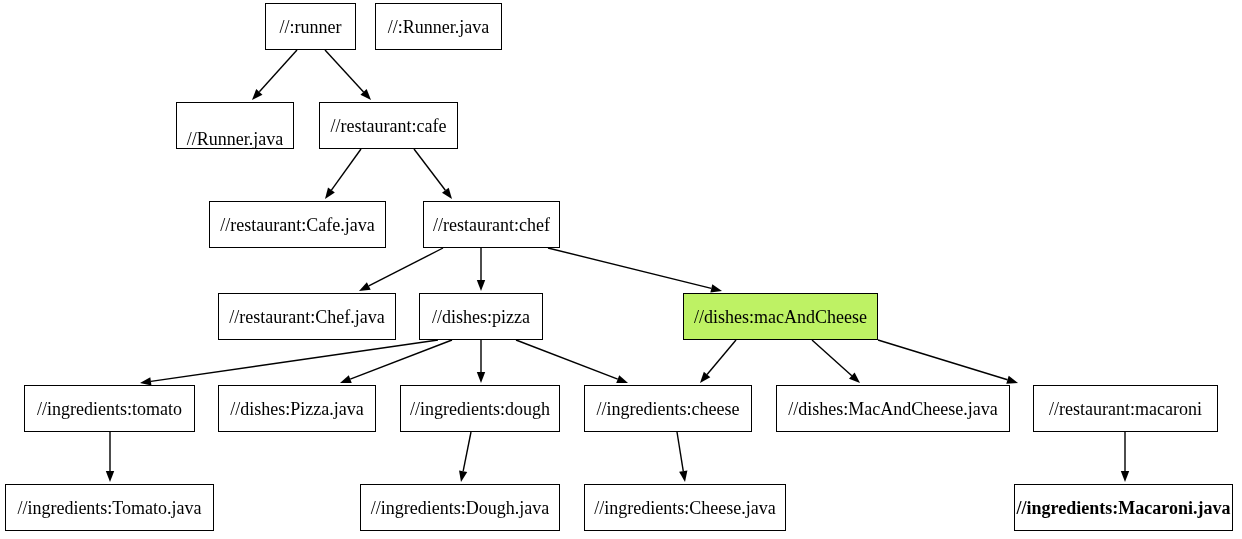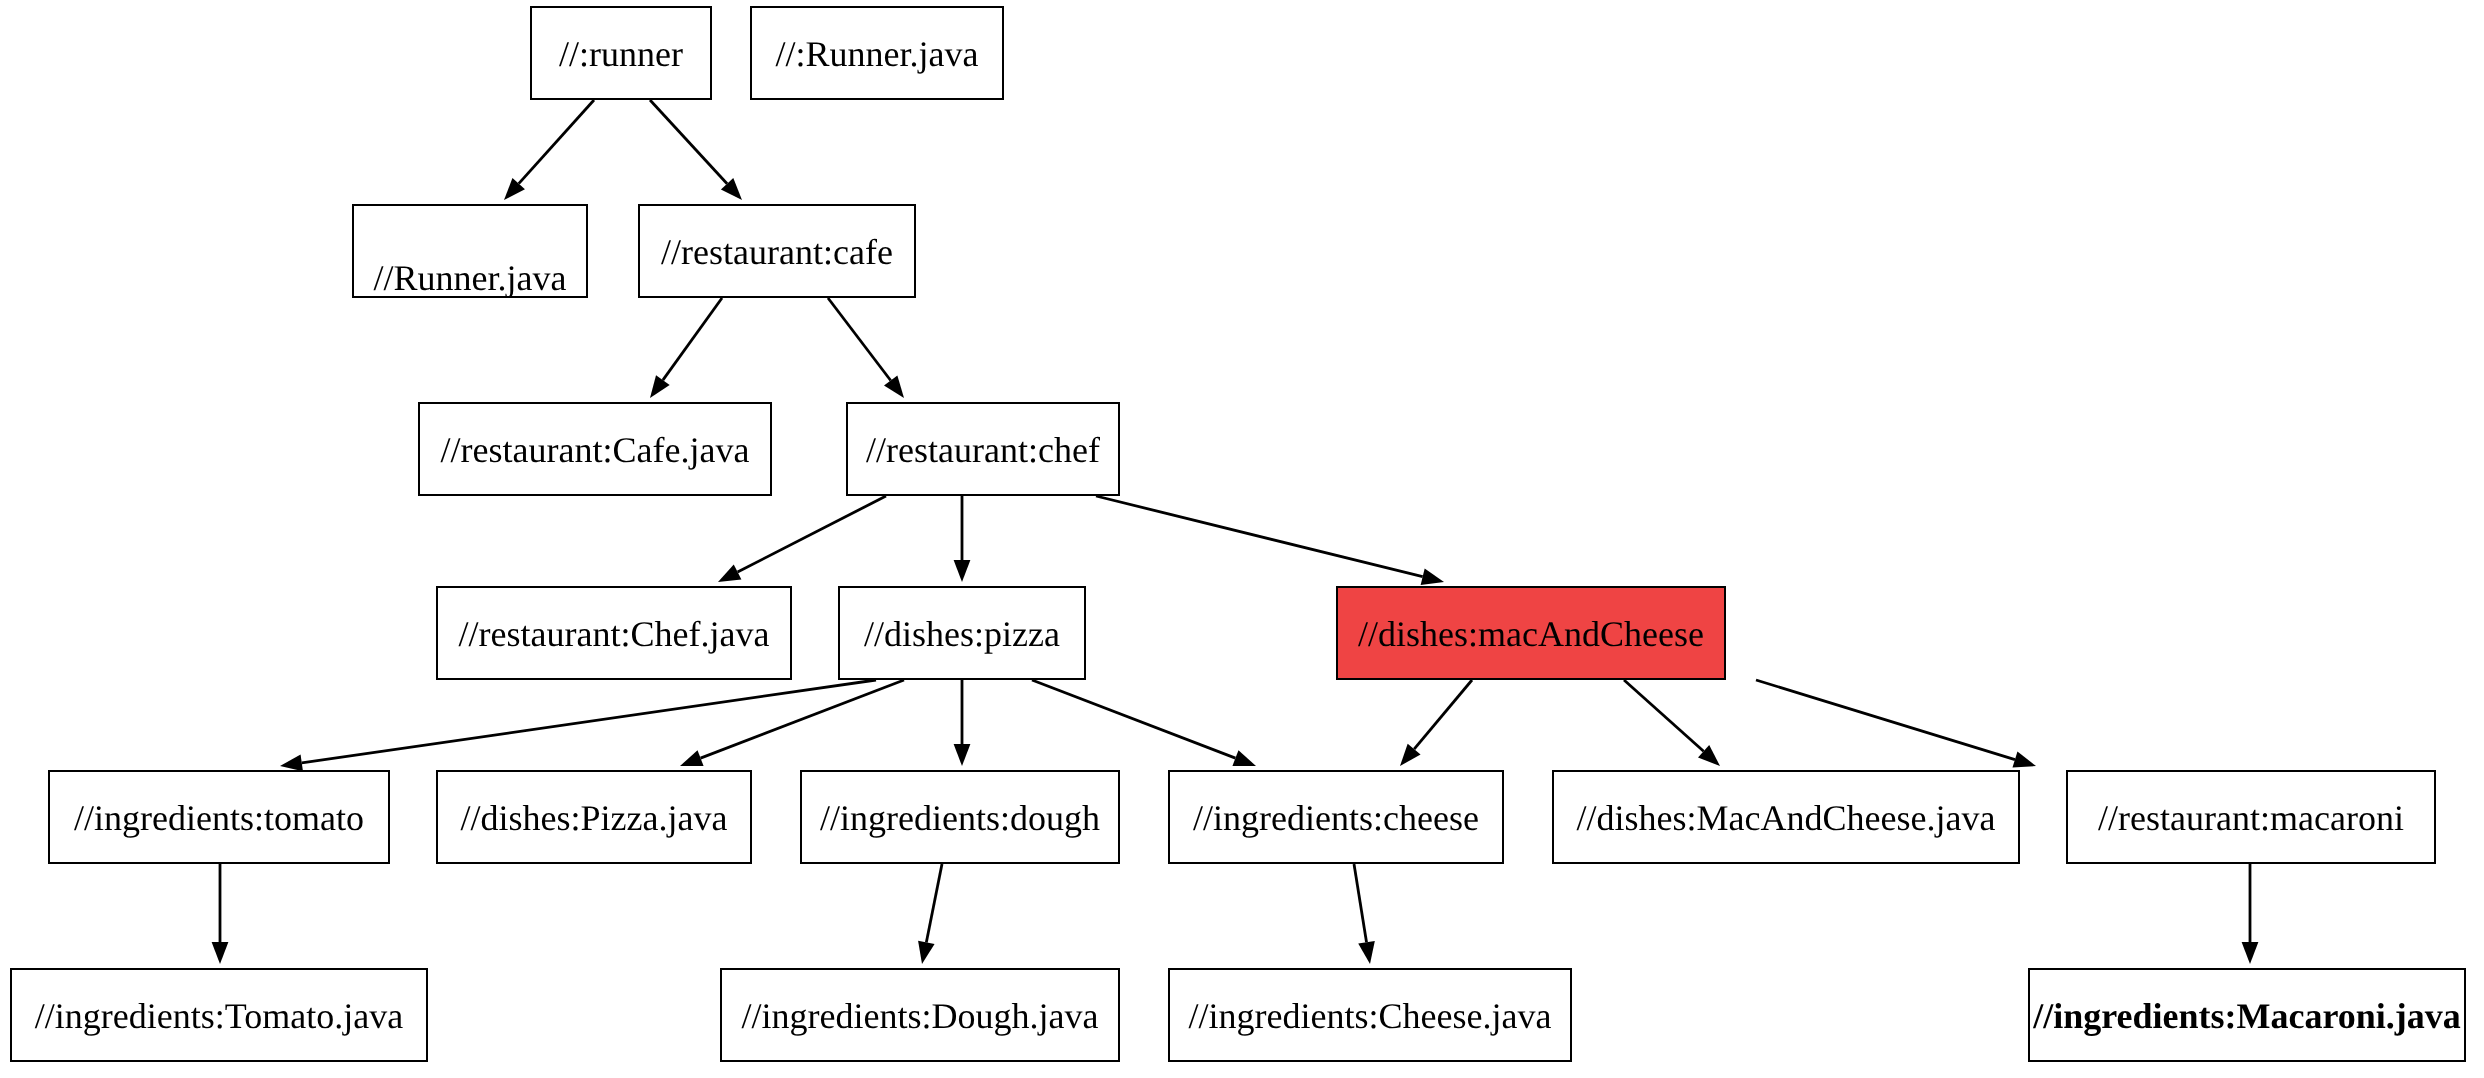--- a/index.html
+++ b/index.html
@@ -135,21 +135,21 @@
       </div>
       <div class="node" style="left: 411px; top: 201px; width: 137px; height: 47px; background: rgb(255, 255, 255); border-color: rgb(0, 0, 0); margin-left: 12px;">
         <span class="node-label">//restaurant:chef</span>
       </div>
       <div class="node" style="left: 218px; top: 293px; width: 178px; height: 47px; background: rgb(255, 255, 255); border-color: rgb(0, 0, 0);">
         <span class="node-label">//restaurant:Chef.java</span>
       </div>
       <div class="node" style="left: 419px; top: 293px; width: 124px; height: 47px; background: rgb(255, 255, 255); border-color: rgb(0, 0, 0);">
         <span class="node-label">//dishes:pizza</span>
       </div>
-      <div class="node" style="left: 668px; top: 293px; width: 195px; height: 47px; background: #ef4444; border-color: rgb(0, 0, 0);">
+      <div class="node" style="left: 683px; top: 293px; width: 195px; height: 47px; background: #bef264; border-color: rgb(0, 0, 0);">
         <span class="node-label">//dishes:macAndCheese</span>
       </div>
       <div class="node" style="left: 24px; top: 385px; width: 171px; height: 47px; background: rgb(255, 255, 255); border-color: rgb(0, 0, 0);">
         <span class="node-label">//ingredients:tomato</span>
       </div>
       <div class="node" style="left: 218px; top: 385px; width: 158px; height: 47px; background: rgb(255, 255, 255); border-color: rgb(0, 0, 0);">
         <span class="node-label">//dishes:Pizza.java</span>
       </div>
       <div class="node" style="left: 400px; top: 385px; width: 160px; height: 47px; background: rgb(255, 255, 255); border-color: rgb(0, 0, 0);">
         <span class="node-label">//ingredients:dough</span>

